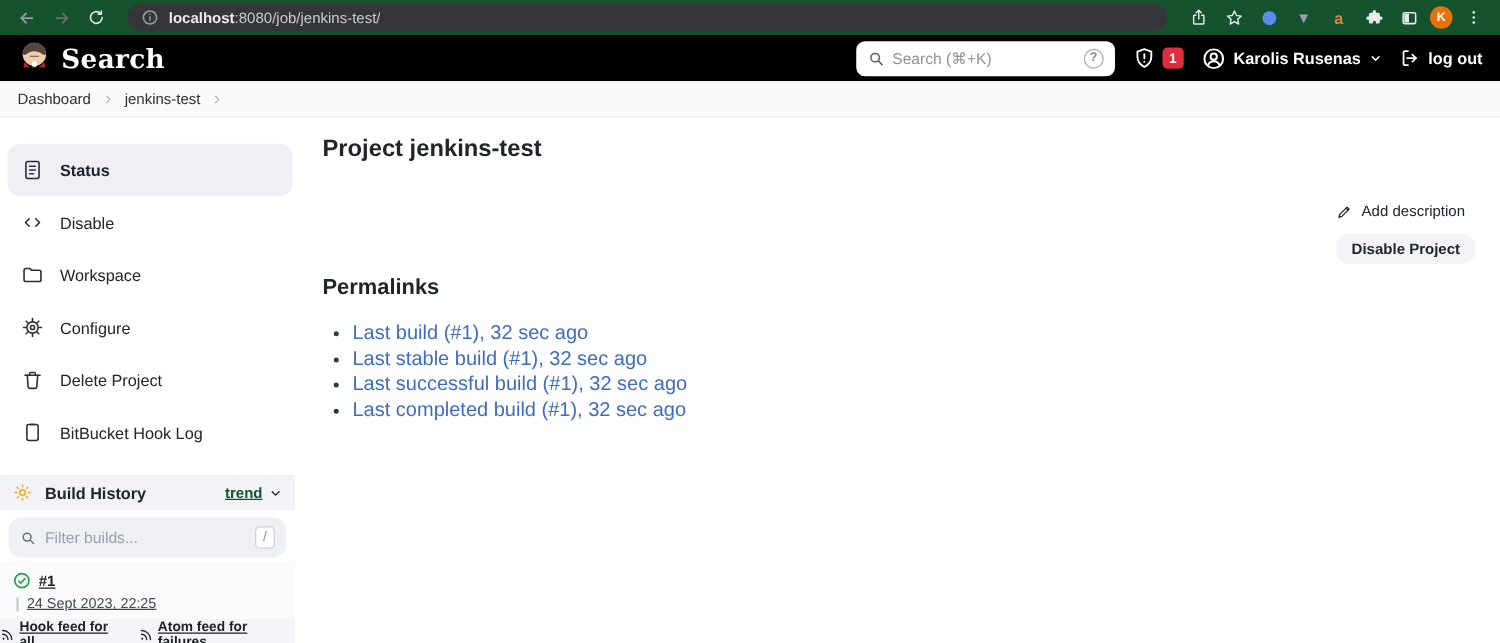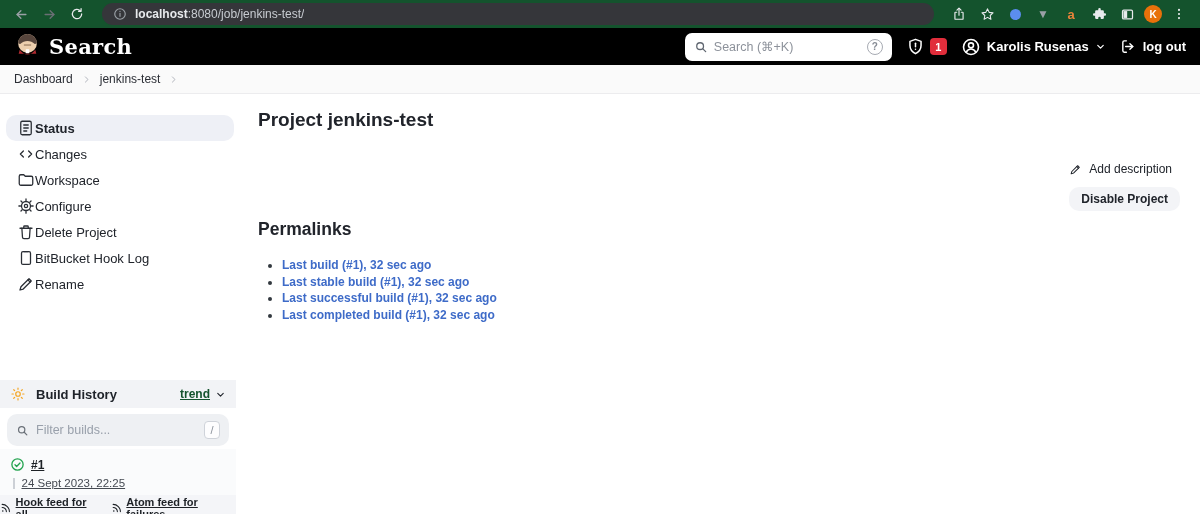--- a/index.html
+++ b/index.html
@@ -49,21 +49,21 @@
 
   
   .crumb-bar { position:absolute; top:65px; left:0; width:1200px; height:29px; background:#fafafa;
     border-bottom:1px solid #ececee; display:flex; align-items:center; padding:0 14px; gap:9px;
     font-size:12px; color:#2b2e35; }
   .crumb { cursor:pointer; }
   .crumb-sep { color:#a9adb5; display:flex; align-items:center; }
 
   
   .sidebar { position:absolute; top:94px; left:0; width:240px; padding-top:21px; }
-  .side-item { height:26px; display:flex; align-items:center; padding:0 11px;
+  .side-item { height:42px; display:flex; align-items:center; gap:13px; padding:0 11px;
     margin:0 6px; border-radius:10px; font-size:13px; color:#20242b; cursor:pointer; }
   .side-item.active { background:#eef0f6; }
   .side-item .icn { color:#2a2e35; display:flex; }
 
   
   .bh { position:absolute; top:380px; left:0; width:236px; font-size:13px; }
   .bh-header { height:28px; background:#f2f3f6; display:flex; align-items:center;
     padding:0 10px; gap:10px; }
   .bh-title { font-weight:700; font-size:13px; color:#20242b; }
   .bh-trend { margin-left:auto; display:flex; align-items:center; gap:5px; cursor:pointer; }
@@ -93,21 +93,21 @@
   .main-title { position:absolute; left:258px; top:109px; font-size:19px; font-weight:700;
     color:#21242b; }
   .add-desc { position:absolute; top:162px; right:28px; display:flex; align-items:center;
     gap:7px; font-size:12px; color:#20242b; cursor:pointer; }
   .disable-btn { position:absolute; top:187px; right:20px; height:24px; background:#f3f4f7;
     border:0; border-radius:10px; padding:0 12px; font-size:12px; font-weight:700;
     color:#20242b; cursor:pointer; font-family:"Liberation Sans",sans-serif; }
   .permalinks-h { position:absolute; left:258px; top:219px; font-size:17.5px; font-weight:700;
     color:#21242b; }
   .permalinks { position:absolute; left:264px; top:258px; list-style:disc; padding-left:18px; }
-  .permalinks li { font-size:12px; font-weight:700; color:#3e6bc8; margin-bottom:2.5px;
+  .permalinks li { font-size:16px; font-weight:400; color:#3e6bc8; margin-bottom:2.5px;
     cursor:pointer; }
   .permalinks li::marker { color:#32383f; }
 </style>
 </head>
 <body>
 
 <div class="browser-bar">
   <span class="bicon">
     <svg width="15" height="15" viewBox="0 0 24 24" fill="none" stroke="currentColor" stroke-width="2.2" stroke-linecap="round" stroke-linejoin="round">
         <path d="M19 12H5"></path>
@@ -263,21 +263,21 @@
     </span>
     <span style="font-weight:600;">Status</span>
   </div>
   <div class="side-item">
     <span class="icn">
       <svg width="18" height="18" viewBox="0 0 24 24" fill="none" stroke="currentColor" stroke-width="1.7" stroke-linecap="round" stroke-linejoin="round">
           <path d="M8.5 8L4.5 12l4 4"></path>
           <path d="M15.5 8l4 4-4 4"></path>
         </svg>
     </span>
-    <span>Changes</span>
+    <span>Disable</span>
   </div>
   <div class="side-item">
     <span class="icn">
       <svg width="18" height="18" viewBox="0 0 24 24" fill="none" stroke="currentColor" stroke-width="1.7" stroke-linecap="round" stroke-linejoin="round">
           <path d="M3 7a2 2 0 0 1 2-2h4l2 2h8a2 2 0 0 1 2 2v8a2 2 0 0 1-2 2H5a2 2 0 0 1-2-2z"></path>
         </svg>
     </span>
     <span>Workspace</span>
   </div>
   <div class="side-item">

